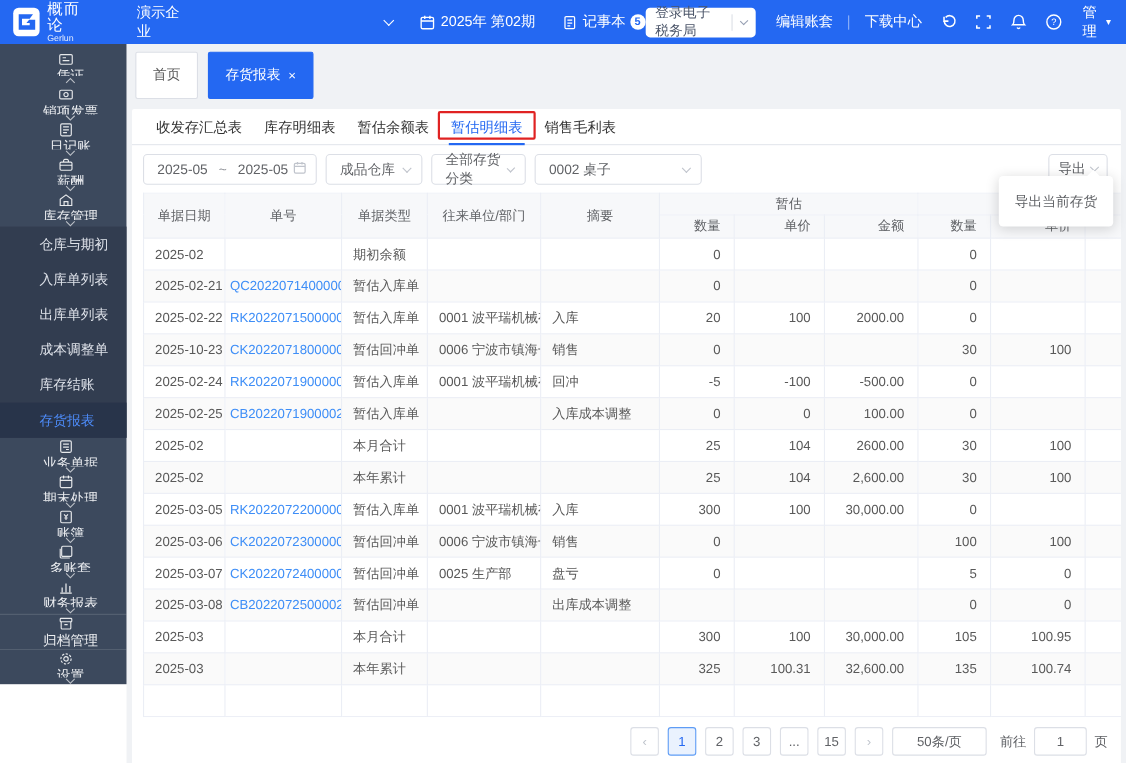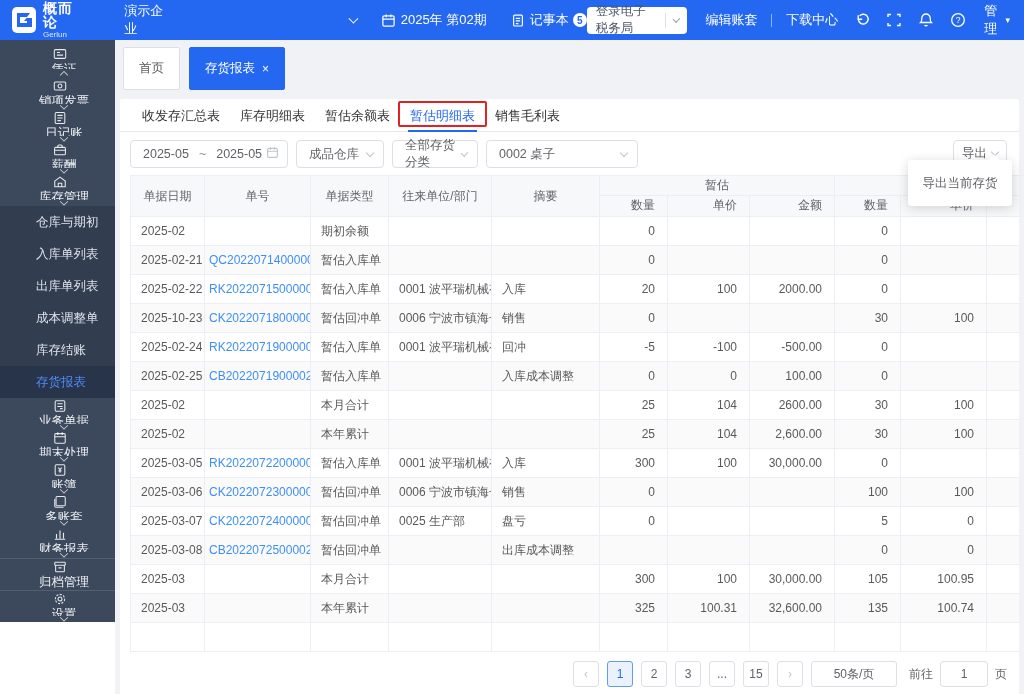--- a/index.html
+++ b/index.html
@@ -3,21 +3,21 @@
 <meta charset="utf-8">
 <style>
   * { margin:0; padding:0; box-sizing:border-box; }
   html,body { width:1024px; height:694px; overflow:hidden; background:#F0F2F5;
     font-family:"Liberation Sans","DejaVu Sans",sans-serif; }
 
   
   .topbar { height:40px; background:#2468F2; display:flex; align-items:center; color:#fff; padding:0 14px 0 12px; }
   .logo-box { width:26px; height:26px; background:#fff; border-radius:5px; display:flex; align-items:center; justify-content:center; }
   .brand { margin-left:7px; line-height:1; }
-  .brand-name { font-size:14px; font-weight:bold; letter-spacing:1px; }
+  .brand-name { font-size:14px; font-weight:normal; letter-spacing:1px; }
   .brand-sub { font-size:8px; opacity:.85; margin-top:2px; }
   .company { margin-left:40px; font-size:13px; font-weight:500; }
   .tb-chev { width:7px; height:7px; border-right:1.5px solid #fff; border-bottom:1.5px solid #fff; transform:rotate(45deg); margin-left:178px; margin-top:-3px; }
   .tb-item { display:flex; align-items:center; font-size:13px; margin-left:24px; white-space:nowrap; cursor:pointer; }
   .tb-item svg { margin-right:5px; }
   .badge { width:14px; height:14px; border-radius:50%; background:#fff; color:#2468F2; font-size:10px; font-weight:bold; display:flex; align-items:center; justify-content:center; margin-left:4px; }
   .tb-right { margin-left:auto; display:flex; align-items:center; }
   .tax-btn { background:#fff; color:#4a5468; border-radius:4px; height:27px; display:flex; align-items:center; padding:0 9px; font-size:12.5px; cursor:pointer; }
   .tax-btn .sep { width:1px; height:15px; background:#DCDFE6; margin:0 8px; }
   .tax-btn .chev { width:6px; height:6px; border-right:1.5px solid #97A0B3; border-bottom:1.5px solid #97A0B3; transform:rotate(45deg); margin-top:-3px; }

